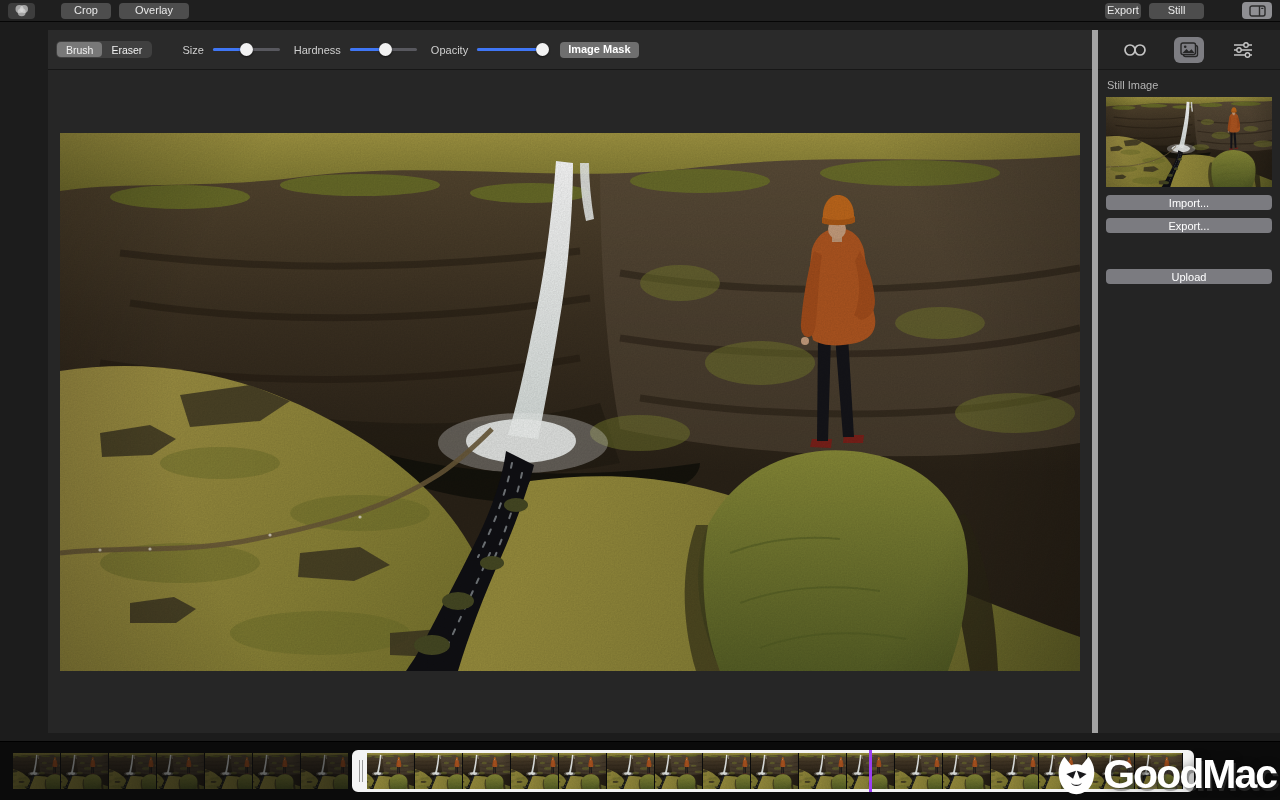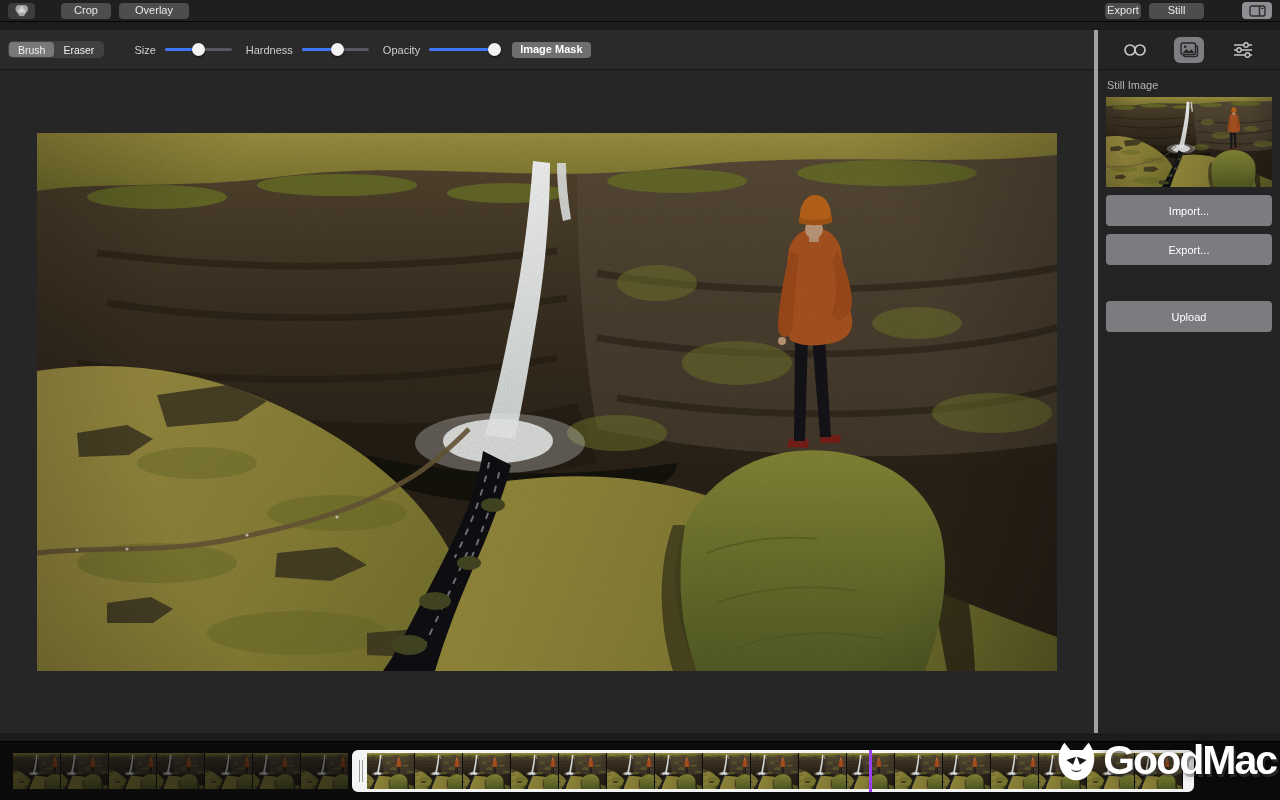--- a/index.html
+++ b/index.html
@@ -16,21 +16,21 @@
   .icon-btn { height:16px; width:27px; background:#3d3d3d; border:none; border-radius:4px;
               display:flex; align-items:center; justify-content:center; margin-right:26px; }
   .crop-btn { width:50px; padding:0; }
   .overlay-btn { width:70px; padding:0; }
   .spacer { flex:1; }
   .toggle-btn { height:17px; width:30px; background:#8f8f93; border:none; border-radius:4px;
                 display:flex; align-items:center; justify-content:center; margin-left:38px; }
 
   
   .mid { flex:1; display:flex; min-height:0; }
-  .left-col { width:1222px; display:flex; flex-direction:column; border-right:4px solid #a3a3a3; }
+  .left-col { width:1222px; display:flex; flex-direction:column; border-right:6px solid #a3a3a3;padding-left:48px; }
 
   .toolbar { height:40px; background:#2a2a2a; display:flex; align-items:center;
              padding:0 8px; flex:0 0 auto; border-bottom:1px solid rgba(0,0,0,.45); }
   .seg { display:flex; background:#404040; border-radius:5px; padding:1px; margin-right:30px; }
   .seg button { border:none; font-family:inherit; font-size:10.5px; color:#f0f0f0;
                 height:15px; line-height:14px; padding:0 9px; border-radius:4px; background:transparent; }
   .seg button.active { background:#787878; }
   .slider-group { display:flex; align-items:center; margin-right:14px; }
   .slider-label { font-size:11px; color:#cfcfcf; margin-right:9px; }
   .slider { position:relative; width:67px; height:13px; }
@@ -48,42 +48,42 @@
   
   .sidebar { width:182px; background:#242424; display:flex; flex-direction:column; }
   .side-tabs { height:40px; display:flex; align-items:center; justify-content:space-around;
                padding:0 10px; border-bottom:1px solid rgba(0,0,0,.35); }
   .side-tab { width:30px; height:26px; display:flex; align-items:center; justify-content:center;
               border-radius:6px; background:transparent; border:none; }
   .side-tab.active { background:#7d7d82; }
   .side-section-label { font-size:11px; color:#b5b5b5; padding:9px 9px 6px 9px; }
   .side-thumb { width:166px; height:90px; margin:0 8px; background:#111; overflow:hidden; }
   .side-thumb svg { display:block; }
-  .side-btn { display:block; width:166px; height:31px; line-height:14px; margin:8px 8px 0 8px;
+  .side-btn { display:block; width:166px; height:15px; line-height:14px; margin:8px 8px 0 8px;
               background:#7b7b80; color:#fff; border:none; border-radius:4px;
               font-size:11px; font-family:inherit; }
   .side-btn.reset { margin-top:36px; }
 
   
   .filmstrip { height:59px; background:#0b0b0b; border-top:1px solid #000;
                display:flex; align-items:center; padding-left:13px; position:relative; flex:0 0 auto; }
   .fs-dimmed { display:flex; opacity:.42; }
   .fs-thumb { width:48px; height:36px; overflow:hidden; flex:0 0 auto;
               border-right:1px solid rgba(0,0,0,.65); background:#222; }
   .fs-thumb svg { display:block; }
   .fs-selection { display:flex; align-items:stretch; position:relative; margin-left:3px;
                   border:3px solid #f4f4f4; border-radius:6px; background:#f4f4f4; }
   .fs-handle { width:12px; background:#f4f4f4; display:flex; align-items:center; justify-content:center; gap:2px; }
   .fs-handle .grip { width:1px; height:22px; background:#9a9a9a; }
   .fs-handle.right { width:8px; }
   .fs-frames { display:flex; }
   .fs-playhead { position:absolute; top:-3px; bottom:-3px; width:3px; background:#9b3ff2; z-index:3; }
 
   
-  .watermark { position:absolute; right:4px; bottom:16px; display:flex; align-items:center; z-index:10;text-align:right; }
+  .watermark { position:absolute; right:4px; bottom:2px; display:flex; align-items:center; z-index:10;text-align:right; }
   .watermark .wm-text { color:#fff; font-size:41px; font-weight:bold; letter-spacing:-2px;
                         text-shadow:0 0 8px rgba(0,0,0,.5), 2px 3px 0 rgba(90,90,90,.4); margin-left:2px; }
 
   .hidden-defs { position:absolute; width:0; height:0; overflow:hidden; }
 </style>
 </head>
 <body>
 
 <svg class="hidden-defs" xmlns="http://www.w3.org/2000/svg" aria-hidden="true">
   <defs>

